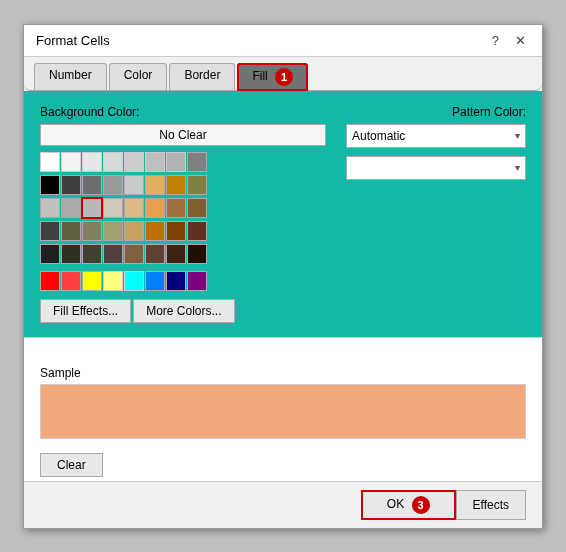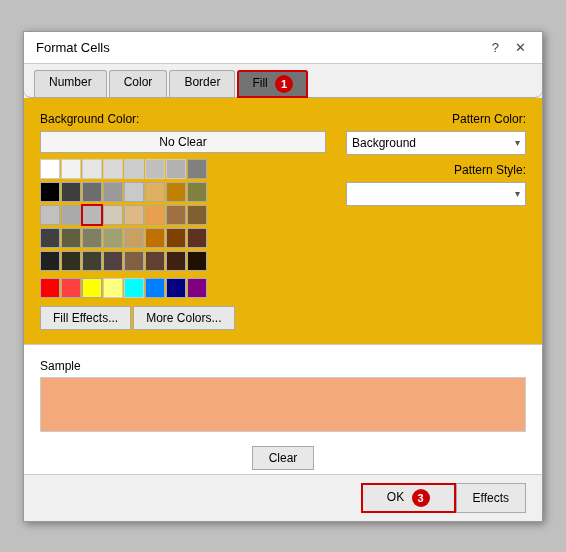--- a/index.html
+++ b/index.html
@@ -66,21 +66,21 @@
     }
     .tab.active {
       background: #737373;
       border-bottom: 1px solid #fff;
       margin-bottom: -1px;
       outline: 2px solid #c00;
       outline-offset: -2px;
       z-index: 1;
     }
     .dialog-body {
-      background: #eab308;
+      background: #14b8a6;
       padding: 14px 16px;
       border-bottom: 1px solid #ccc;
     }
     .two-col {
       display: flex;
       gap: 20px;
     }
     .left-col {
       flex: 1;
     }
@@ -150,37 +150,37 @@
       align-items: center;
       justify-content: space-between;
       cursor: pointer;
       height: 24px;
     }
     .chevron {
       font-size: 10px;
       color: #555;
     }
     .sample-section {
-      padding: 14px 16px 8px;
+      padding: 28px 16px 8px;
       background: #fff;
     }
     .sample-label {
       font-size: 12px;
       color: #000;
       margin-bottom: 4px;
     }
     .sample-box {
       border: 1px solid #ccc;
       height: 55px;
       background: #f4a97c;
       margin-bottom: 6px;
     }
     .clear-btn-row {
       display: flex;
-      justify-content: center;
+      justify-content: flex-start;
       padding: 0 16px 4px;
       background: #fff;
     }
     .btn-clear {
       border: 1px solid #aaa;
       background: #e8e8e8;
       padding: 4px 16px;
       font-size: 12px;
       cursor: pointer;
     }
@@ -328,25 +328,24 @@
         <div class="btn-row">
           <button class="btn-secondary">Fill Effects...</button>
           <button class="btn-secondary">More Colors...</button>
         </div>
       </div>
 
       <div class="right-col">
         <div class="section-label">Pattern Color:</div>
         <div class="pattern-row">
           <div class="pattern-select">
-            <span>Background</span>
+            <span>Automatic</span>
             <span class="chevron">▾</span>
           </div>
         </div>
-        <div class="section-label">Pattern Style:</div>
         <div class="pattern-row">
           <div class="pattern-select">
             <span></span>
             <span class="chevron">▾</span>
           </div>
         </div>
       </div>
     </div>
   </div>
 

